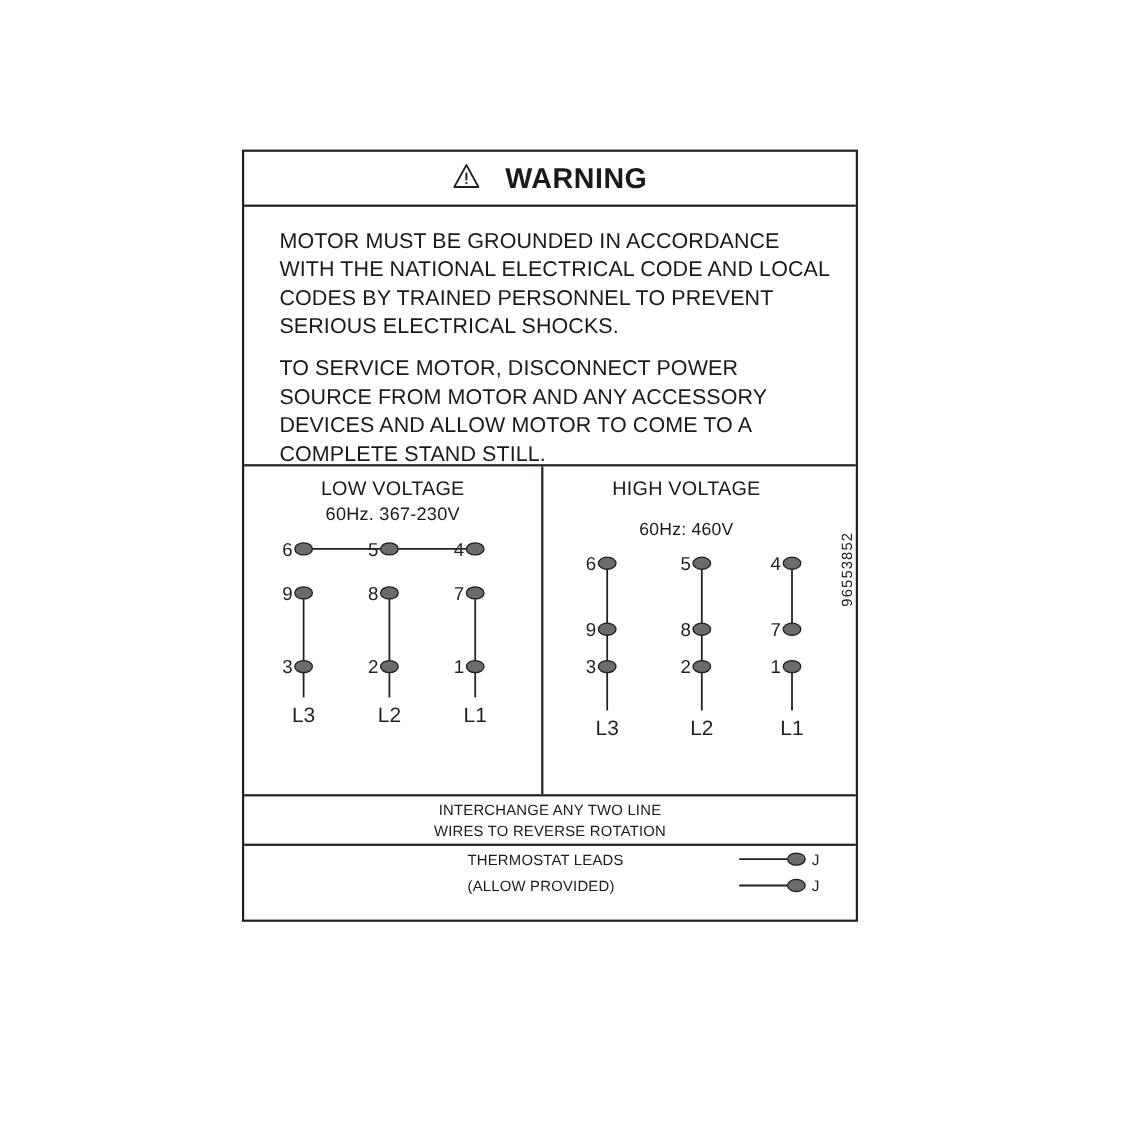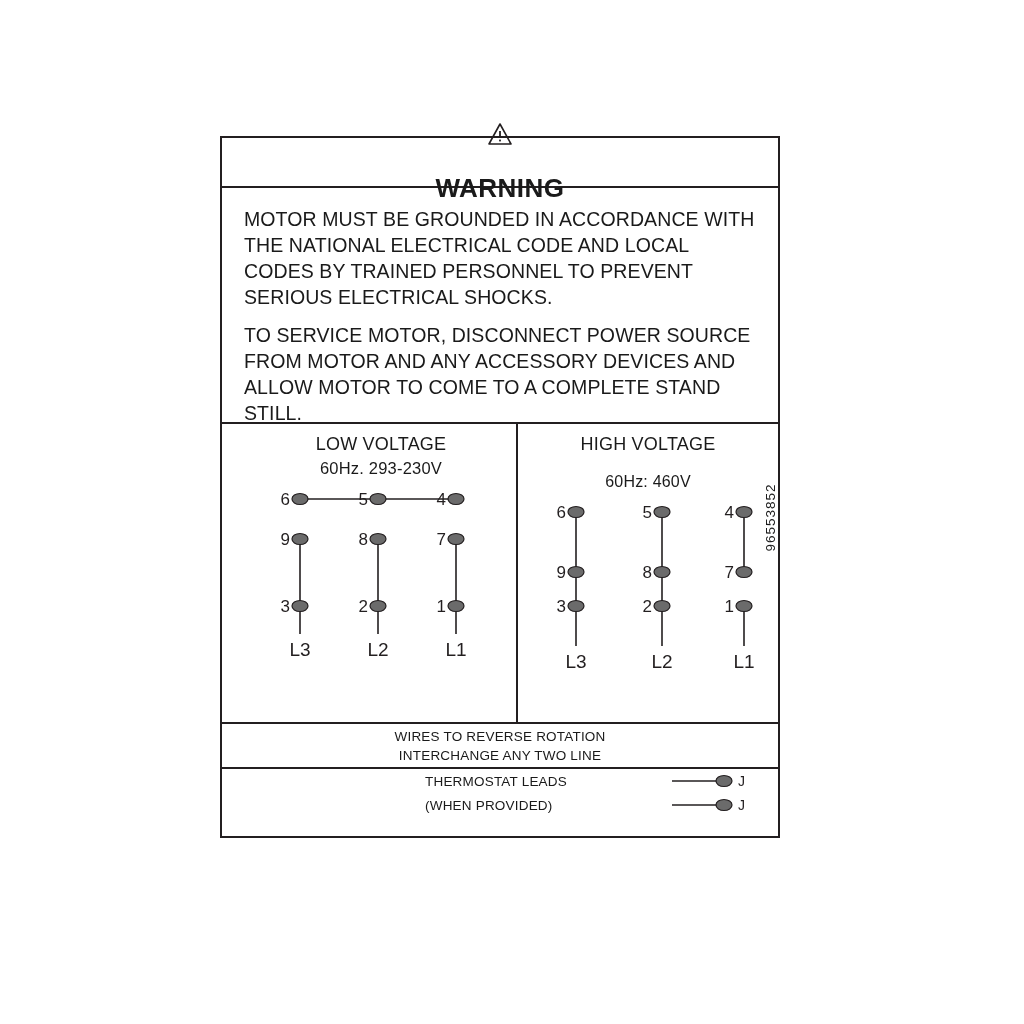--- a/index.html
+++ b/index.html
@@ -33,53 +33,51 @@
     height: 48px;
     border-bottom: 2px solid #231f20;
     display: flex;
     align-items: center;
     justify-content: center;
   }
   .warn-inner {
     display: flex;
     align-items: center;
     gap: 22px;
-    flex-direction: column;
   }
   .warn-tri {
     display: block;
   }
   .warn-title {
     font-size: 26px;
     font-weight: bold;
     letter-spacing: 0.5px;
   }
   
   .warn-body {
     border-bottom: 2px solid #231f20;
-    padding: 18px 22px 16px 22px;
+    padding: 18px 22px 16px 32px;
     height: 236px;
     box-sizing: border-box;
   }
   .warn-body p {
     margin: 0;
     font-size: 19.5px;
     line-height: 26px;
     letter-spacing: 0.1px;
   }
   .warn-body p.second {
     margin-top: 12px;
   }
   
   .diagrams {
     display: flex;
     height: 300px;
     border-bottom: 2px solid #231f20;
     box-sizing: border-box;
-    justify-content: flex-end;
   }
   .diag {
     position: relative;
     box-sizing: border-box;
   }
   .diag.low {
     width: 272px;
     border-right: 2px solid #231f20;
   }
   .diag.high {
@@ -174,21 +172,21 @@
 
     <div class="warn-body">
       <p>MOTOR MUST BE GROUNDED IN ACCORDANCE WITH THE NATIONAL ELECTRICAL CODE AND LOCAL CODES BY TRAINED PERSONNEL TO PREVENT SERIOUS ELECTRICAL SHOCKS.</p>
       <p class="second">TO SERVICE MOTOR, DISCONNECT POWER SOURCE FROM MOTOR AND ANY ACCESSORY DEVICES AND ALLOW MOTOR TO COME TO A COMPLETE STAND STILL.</p>
     </div>
 
     <div class="diagrams">
 
       <div class="diag low">
         <div class="diag-title">LOW VOLTAGE</div>
-        <div class="diag-sub">60Hz. 293-230V</div>
+        <div class="diag-sub">60Hz. 367-230V</div>
         <div class="svg-wrap">
           <svg width="272" height="300" viewBox="0 0 272 300">
 
             <g stroke="#231f20" stroke-width="1.6">
 
               <line x1="54" y1="75" x2="210" y2="75"></line>
 
               <line x1="54" y1="115" x2="54" y2="182"></line>
               <line x1="54" y1="182" x2="54" y2="210"></line>
 
@@ -276,27 +274,27 @@
               <text x="58" y="244">L3</text>
               <text x="144" y="244">L2</text>
               <text x="226" y="244">L1</text>
             </g>
           </svg>
         </div>
       </div>
     </div>
 
     <div class="rot-rows">
+      <div class="rot-line">INTERCHANGE ANY TWO LINE</div>
       <div class="rot-line">WIRES TO  REVERSE ROTATION</div>
-      <div class="rot-line">INTERCHANGE ANY TWO LINE</div>
     </div>
 
     <div class="thermo">
       <div class="thermo-label l1">THERMOSTAT LEADS</div>
-      <div class="thermo-label l2">(WHEN PROVIDED)</div>
+      <div class="thermo-label l2">(ALLOW PROVIDED)</div>
       <svg class="thermo-svg" viewBox="0 0 180 56">
         <g stroke="#231f20" stroke-width="1.6">
           <line x1="74" y1="12" x2="120" y2="12"></line>
           <line x1="74" y1="36" x2="120" y2="36"></line>
         </g>
         <g fill="#6b6b6b" stroke="#231f20" stroke-width="1.2">
           <ellipse cx="126" cy="12" rx="8" ry="5.5"></ellipse>
           <ellipse cx="126" cy="36" rx="8" ry="5.5"></ellipse>
         </g>
         <g font-family="Liberation Sans, sans-serif" font-size="14" fill="#231f20">

